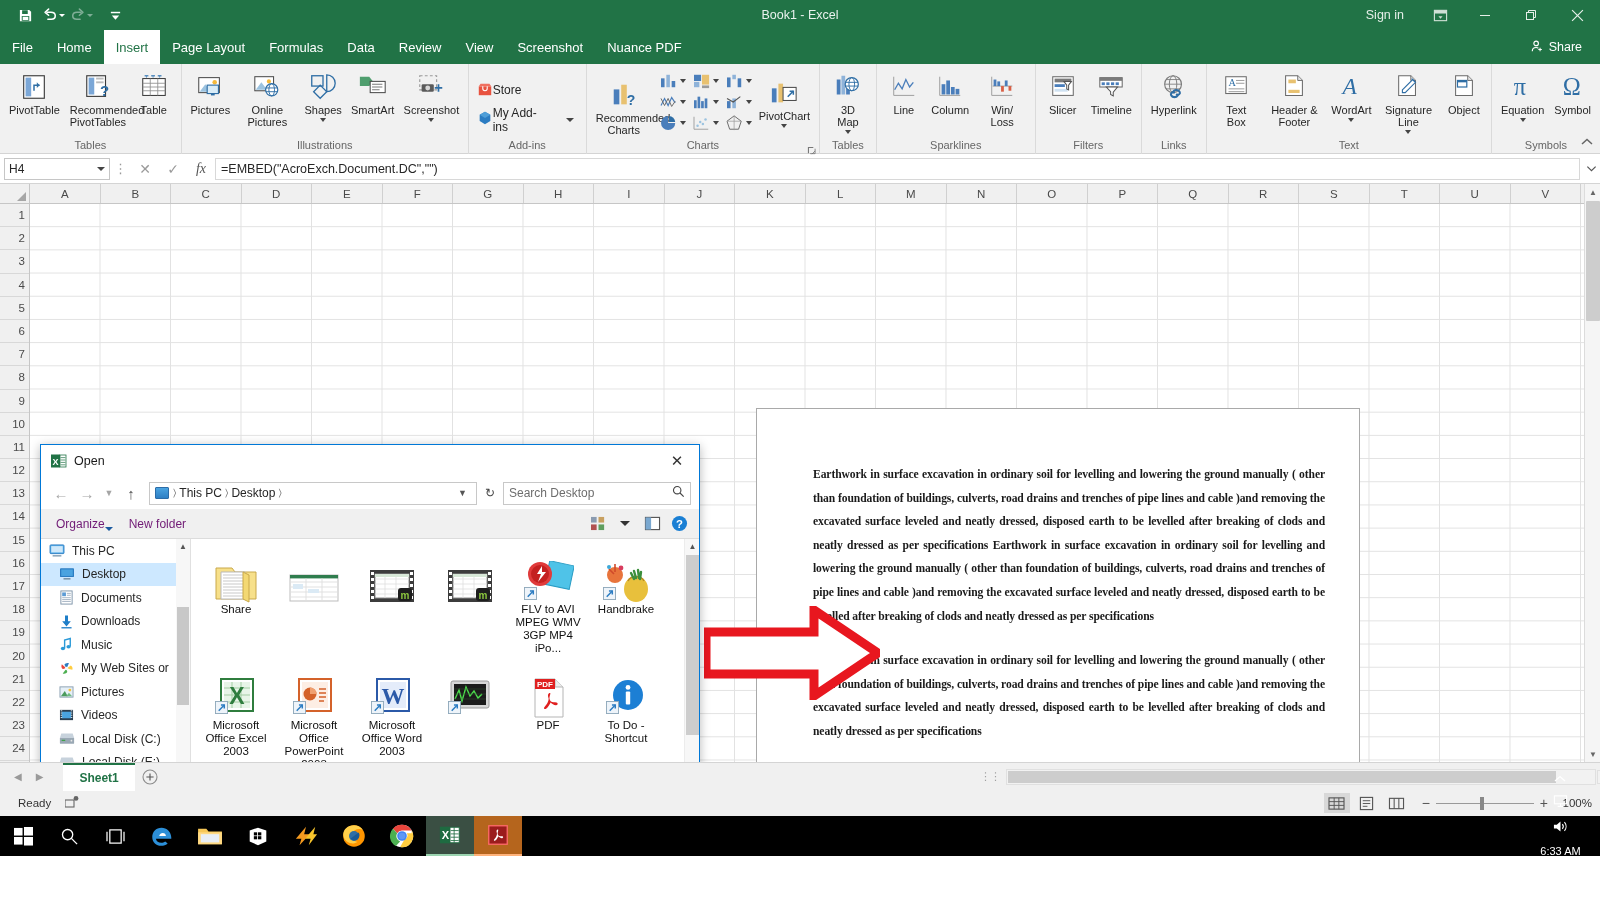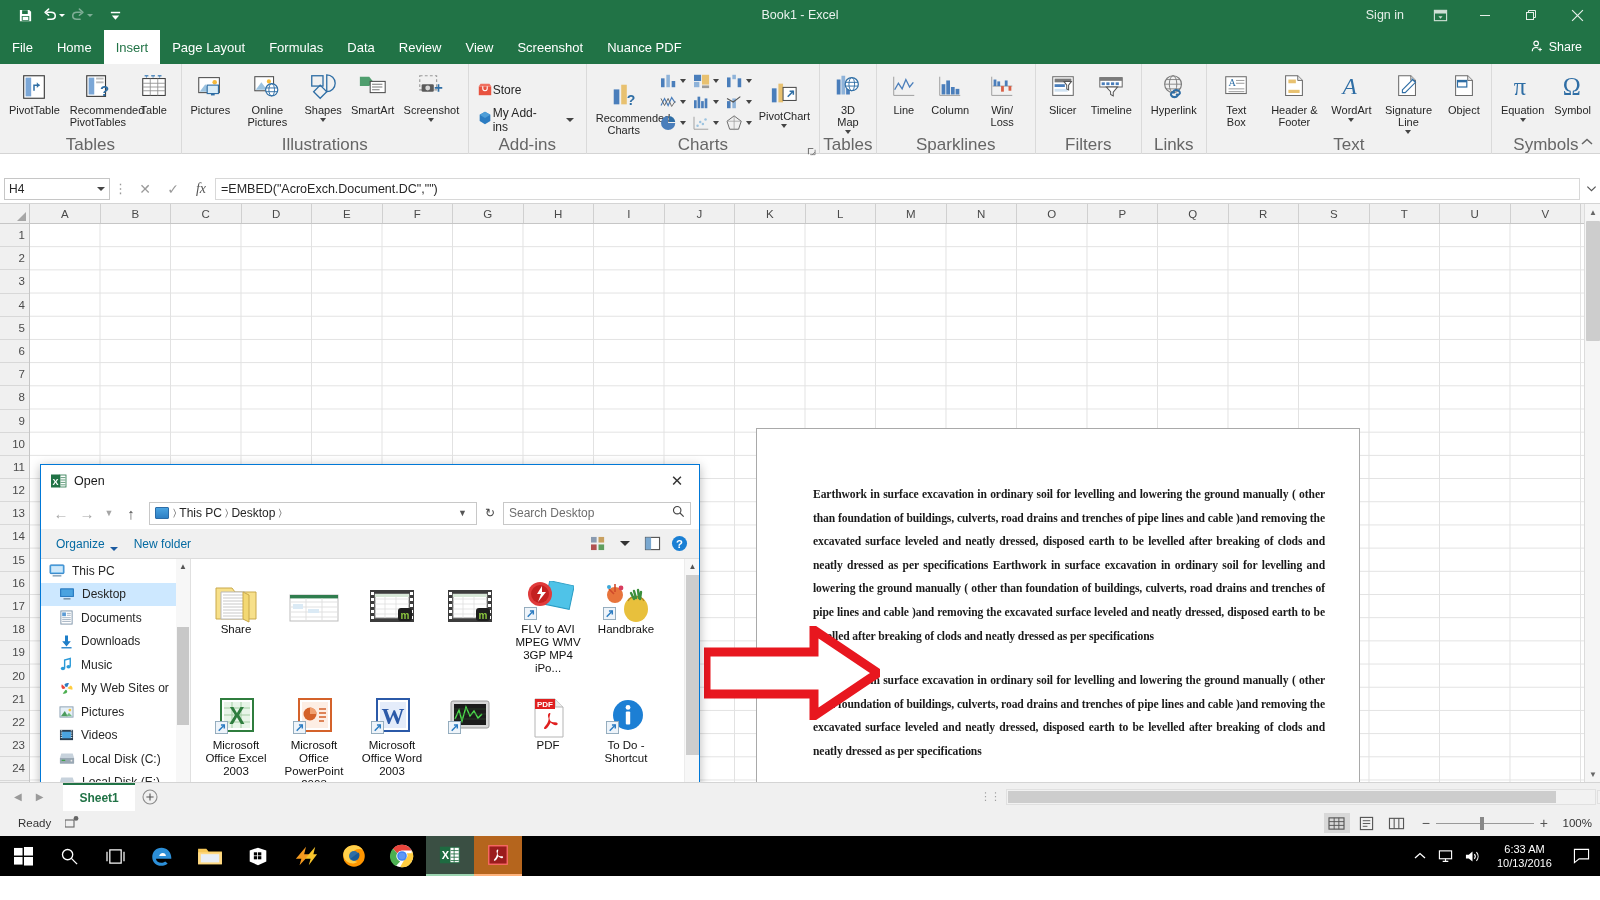--- a/index.html
+++ b/index.html
@@ -25,33 +25,33 @@
   .tab.file { background:#217346; }
   .tab.active { background:#fff; color:#217346; }
   .tellme { display:flex; align-items:center; gap:6px; padding:0 10px; height:34px; color:#fff; font-size:12.5px; cursor:pointer; font-style:italic; }
   .tellme .lab { font-style:normal; }
   .share-btn { margin-left:auto; display:flex; align-items:center; gap:5px; height:28px; padding:0 14px; color:#fff; font-size:12.5px; cursor:pointer; margin-bottom:3px; margin-right:4px; }
 
   
   .ribbon { height:90px; background:#f1f1f1; border-bottom:1px solid #d4d4d4; display:flex; position:relative; }
   .grp { display:flex; flex-direction:column; justify-content:space-between; height:90px; border-right:1px solid #dadada; position:relative; }
   .grp-items { display:flex; align-items:flex-start; padding:4px 4px 0 4px; flex:1; }
-  .grp-label { font-size:17px; color:#666; text-align:center; height:16px; line-height:14px; position:relative; }
+  .grp-label { font-size:11px; color:#666; text-align:center; height:16px; line-height:14px; position:relative; }
   .grp-label .dlg { position:absolute; right:3px; bottom:1px; width:9px; height:9px; color:#888; cursor:pointer; }
   .bigbtn { width:auto; min-width:46px; padding:2px 5px 0; display:flex; flex-direction:column; align-items:center; cursor:pointer; }
   .bigbtn .ico { height:34px; display:flex; align-items:center; justify-content:center; }
   .bigbtn .lab { font-size:11px; line-height:12px; text-align:center; color:#262626; max-width:56px; }
   .bigbtn .dd { width:0;height:0;border-left:3.5px solid transparent;border-right:3.5px solid transparent;border-top:4px solid #444; margin-top:2px; }
   .smallbtn { display:flex; align-items:center; padding:3px 8px 3px 4px; cursor:pointer; font-size:12px; }
   .chartgrid { display:grid; grid-template-columns:repeat(3,auto); gap:1px 2px; padding-top:3px; }
   .chartcell { display:flex; align-items:center; gap:1px; padding:2px 2px; cursor:pointer; }
   .collapse-ribbon { position:absolute; right:6px; bottom:2px; cursor:pointer; color:#666; }
 
   
-  .fbar { height:30px; background:#fff; border-bottom:1px solid #d4d4d4; display:flex; align-items:center;margin-top:20px; }
+  .fbar { height:30px; background:#fff; border-bottom:1px solid #d4d4d4; display:flex; align-items:center; }
   .namebox { width:106px; height:22px; margin-left:4px; border:1px solid #c6c6c6; background:#fff; display:flex; align-items:center; padding:0 4px; font-size:12px; cursor:pointer; }
   .namebox .nb-caret { margin-left:auto; width:0;height:0;border-left:4px solid transparent;border-right:4px solid transparent;border-top:4px solid #444; }
   .fdots { color:#999; font-size:13px; letter-spacing:0; padding:0 4px; cursor:pointer; }
   .fbtn { width:28px; height:22px; display:flex; align-items:center; justify-content:center; color:#9a9a9a; cursor:pointer; font-size:14px; }
   .fbtn.fx { color:#555; font-style:italic; font-family:"Liberation Serif", serif; font-size:14px; }
   .finput { flex:1; height:22px; border:1px solid #d8d8d8; border-left:1px solid #d8d8d8; margin-right:2px; background:#fff; display:flex; align-items:center; padding:0 5px; font-size:12.5px; }
   .fexpand { width:18px; height:22px; display:flex; align-items:center; justify-content:center; color:#666; cursor:pointer; }
 
   
   .gridwrap { position:relative; height:578px; background:#fff; overflow:hidden; }
@@ -90,21 +90,21 @@
   .navbtn.hist { font-size:9px; color:#a5a5a5; width:16px; }
   .crumb { flex:1; height:23px; border:1px solid #c8c8c8; background:#fff; display:flex; align-items:center; padding:0 3px; font-size:12px; margin-left:4px; }
   .crumb .sq { width:14px; height:12px; background:linear-gradient(#4aa3e0,#2e7fc4); border:1px solid #2b6ca8; border-radius:1px; margin:0 4px 0 2px; }
   .crumb .seg { padding:0 3px; cursor:pointer; }
   .crumb .sep { color:#777; font-size:10px; }
   .crumb .cdrop { margin-left:auto; padding:0 6px; color:#555; font-size:9px; cursor:pointer; }
   .refresh { width:22px; height:23px; display:flex; align-items:center; justify-content:center; color:#444; cursor:pointer; font-size:12px; }
   .searchbox { width:188px; height:23px; border:1px solid #c8c8c8; background:#fff; display:flex; align-items:center; padding:0 5px; font-size:12px; color:#6d6d6d; }
   .searchbox .mag { margin-left:auto; color:#444; }
   .dlg-toolbar { height:30px; display:flex; align-items:center; padding:0 8px; background:#f0f0f0; border-bottom:1px solid #dcdcdc; gap:2px; }
-  .tb-item { padding:3px 7px; font-size:12px; color:#0369a1; cursor:pointer; display:flex; align-items:flex-end; gap:5px; }
+  .tb-item { padding:3px 7px; font-size:12px; color:#701a75; cursor:pointer; display:flex; align-items:flex-end; }
   .tb-item .c { width:0;height:0;border-left:4px solid transparent;border-right:4px solid transparent;border-top:4px solid #1b5aa0; }
   .tb-right { margin-left:auto; display:flex; align-items:center; gap:3px; }
   .tb-icon { width:24px; height:22px; display:flex; align-items:center; justify-content:center; cursor:pointer; }
   .dlg-body { flex:1; display:flex; overflow:hidden; }
   .dlg-side { width:150px; background:#fff; border-right:1px solid #e0e0e0; position:relative; overflow:hidden; }
   .sitem { height:23.5px; display:flex; align-items:center; gap:7px; padding-left:18px; font-size:12px; cursor:pointer; white-space:nowrap; }
   .sitem.sel { background:#cde8ff; }
   .sitem.root { padding-left:8px; }
   .side-scroll { position:absolute; right:0; top:0; bottom:0; width:14px; background:#f7f7f7; }
   .ss-thumb { position:absolute; top:68px; left:1px; width:12px; height:98px; background:#c8c8c8; }
@@ -137,21 +137,21 @@
   .zoomtrack { width:98px; height:1px; background:#999; position:relative; }
   .zoomthumb { position:absolute; left:44px; top:-6px; width:4px; height:13px; background:#888; }
   .zoomval { width:38px; text-align:right; font-size:11.5px; }
 
   
   .taskbar { height:40px; background:#000; display:flex; align-items:center; position:relative; }
   .tb-btn { width:46px; height:40px; display:flex; align-items:center; justify-content:center; cursor:pointer; }
   .tb-app { width:48px; height:40px; display:flex; align-items:center; justify-content:center; cursor:pointer; }
   .tb-app.active-x { background:#3a4f43; border-bottom:2px solid #9bd4b0; }
   .tb-app.active-a { background:#b5651d; border-bottom:2px solid #ffb27a; }
-  .tray { margin-left:auto; display:flex; align-items:center; gap:10px; padding-right:6px; color:#fff; }
+  .tray { margin-left:auto; display:flex; align-items:center; gap:10px; padding-right:6px; color:#fff;flex-direction:column; }
   .tray-ico { cursor:pointer; display:flex; align-items:center; }
   .clock { text-align:center; font-size:11px; line-height:14px; cursor:pointer; padding:0 6px; }
   .action-center { width:26px; display:flex; align-items:center; justify-content:center; cursor:pointer; }
 </style>
 </head>
 <body>
 
 <div class="titlebar">
   <div class="qat">
     <div class="qat-btn">

